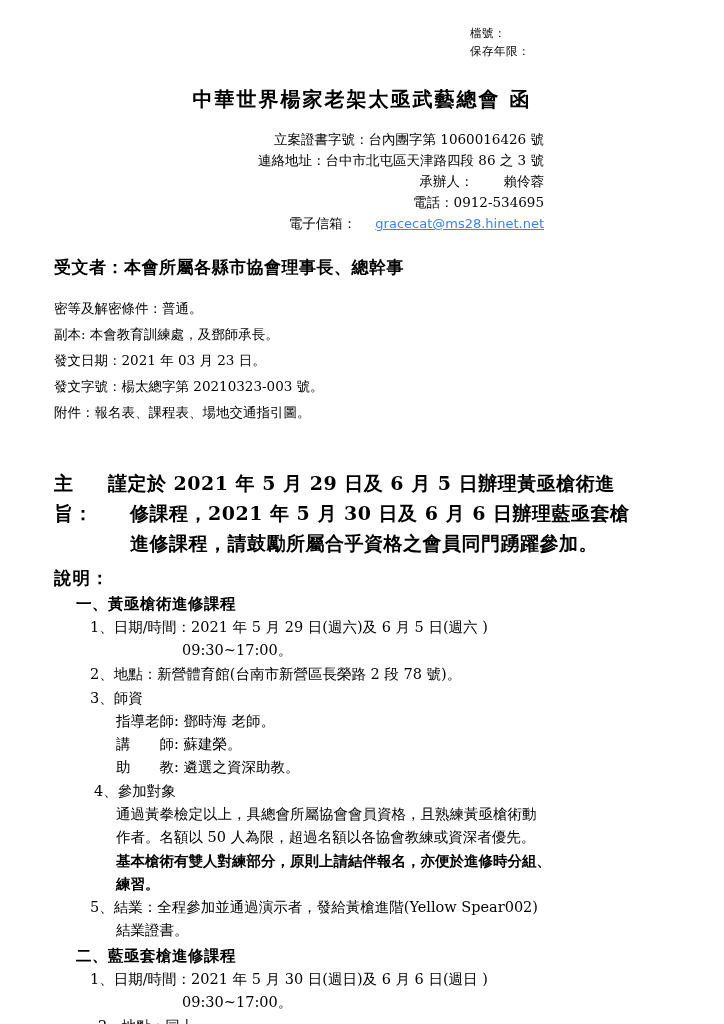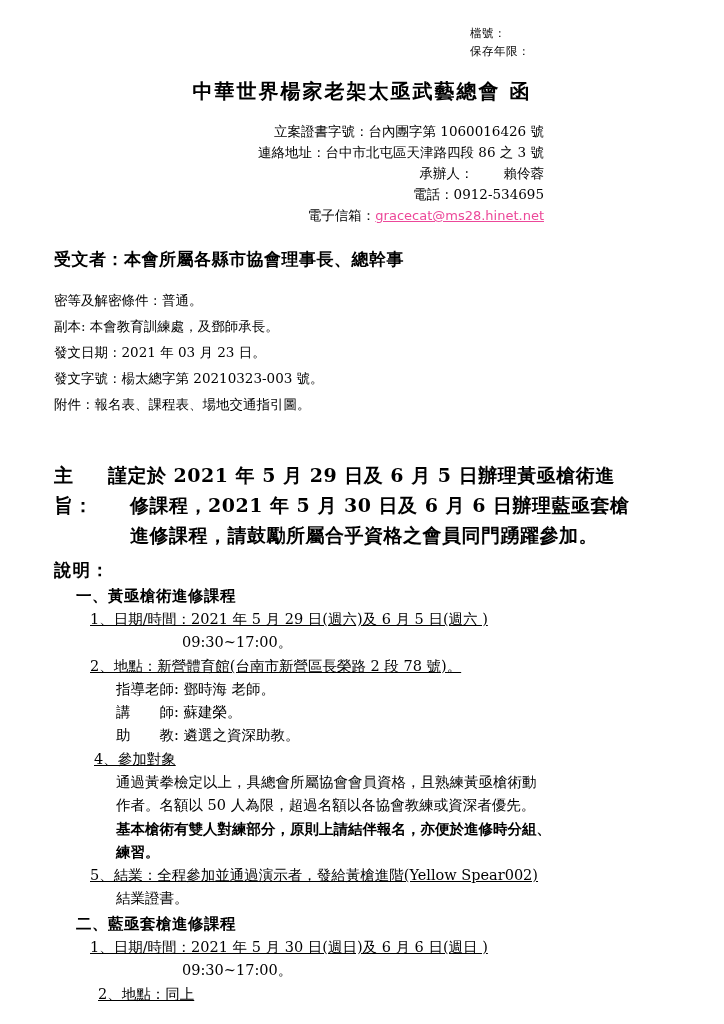--- a/index.html
+++ b/index.html
@@ -13,21 +13,21 @@
     font-family: "DejaVu Serif", "Liberation Serif", serif;
     color: #000000;
     position: relative;
     overflow: hidden;
   }
   .page {
     position: relative;
     width: 724px;
     height: 1024px;
     box-sizing: border-box;
-    padding: 0 54px;
+    padding: 8px 54px;
   }
   
   .archive-meta {
     position: absolute;
     left: 470px;
     top: 24px;
     font-size: 11.5px;
     line-height: 18px;
     letter-spacing: 0.5px;
   }
@@ -48,24 +48,25 @@
   .org-info {
     margin-top: 16px;
     text-align: right;
     padding-right: 126px;
     font-size: 13.5px;
     line-height: 21px;
   }
   .org-info .row { white-space: nowrap; }
   .org-info .spacer { display: inline-block; width: 30px; }
   .email-link {
-    color: #ec4899;
+    color: #3b82f6;
     text-decoration: underline;
     font-family: "DejaVu Sans", "Liberation Sans", sans-serif;
     font-size: 13px;
+    margin-left: 19px;
   }
 
   
   .recipient {
     margin-top: 22px;
     font-size: 17px;
     font-weight: bold;
     letter-spacing: 0.5px;
   }
 
@@ -111,21 +112,20 @@
   .section-title {
     font-weight: bold;
     font-size: 15.5px;
     padding-left: 22px;
     margin-top: 2px;
     letter-spacing: 0.5px;
   }
   .item {
     padding-left: 36px;
     margin-top: 1px;
-    text-decoration: underline;
   }
   .item-sub {
     padding-left: 62px;
   }
   .item-cont {
     padding-left: 62px;
   }
   .para {
     padding-left: 62px;
   }
@@ -181,20 +181,21 @@
   <div class="desc-label">說明：</div>
 
   <div class="section">
     <div class="section-title">一、黃亟槍術進修課程</div>
 
     <div class="item">1、日期/時間：2021 年 5 月 29 日(週六)及 6 月 5 日(週六 )</div>
     <div class="item-sub" style="padding-left:128px">09:30~17:00。</div>
 
     <div class="item">2、地點：新營體育館(台南市新營區長榮路 2 段 78 號)。</div>
 
+    <div class="item">3、師資</div>
     <div class="teacher-row">
       <span class="lbl">指導老師:</span>
       <span>鄧時海 老師。</span>
     </div>
     <div class="teacher-row">
       <span class="lbl">講　　師:</span>
       <span>蘇建榮。</span>
     </div>
     <div class="teacher-row">
       <span class="lbl">助　　教:</span>

